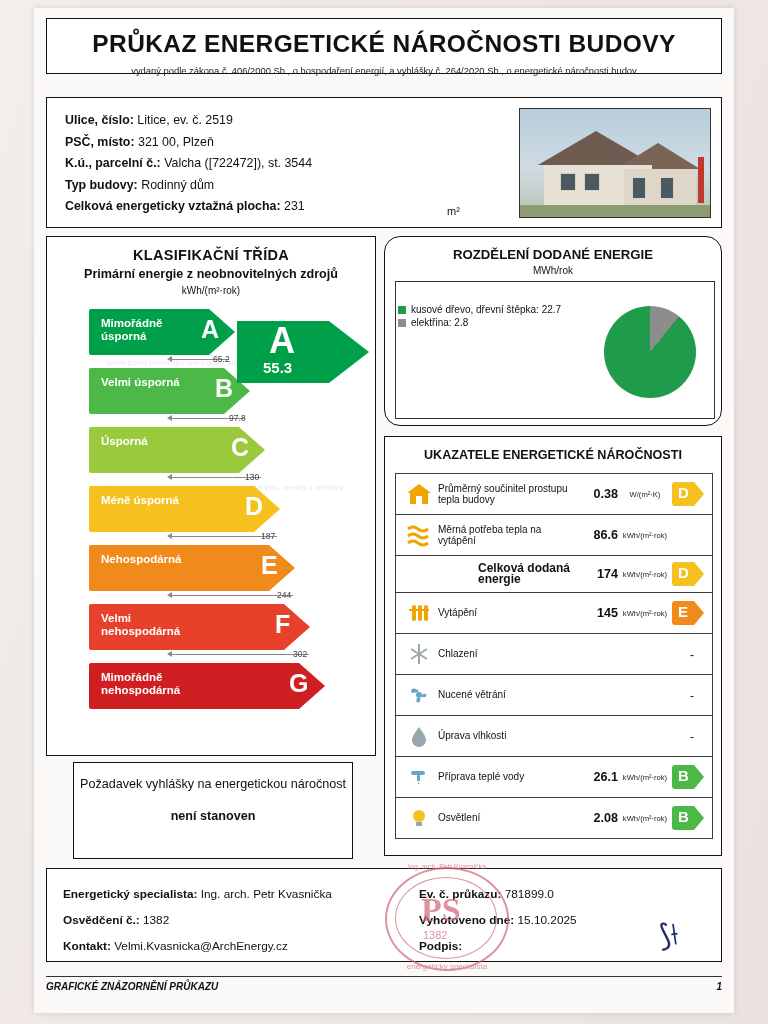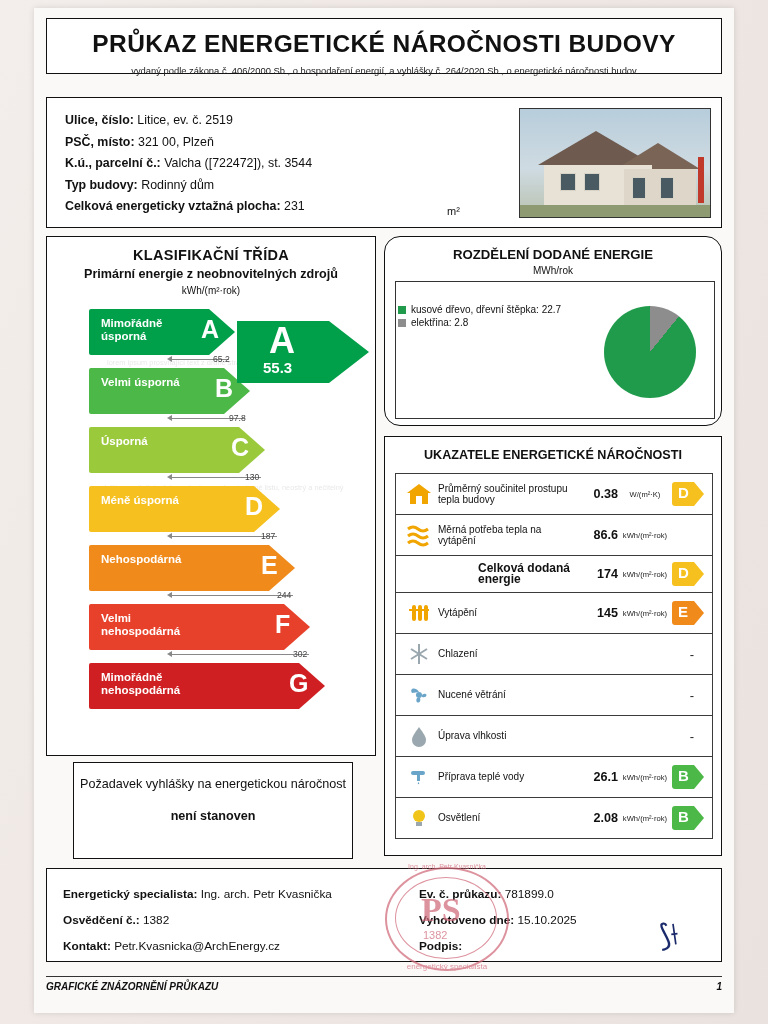--- a/index.html
+++ b/index.html
@@ -458,21 +458,21 @@
       <div>
         <span class="b">Energetický specialista:</span>
         <span>Ing. arch. Petr Kvasnička</span>
       </div>
       <div>
         <span class="b">Osvědčení č.:</span>
         <span>1382</span>
       </div>
       <div>
         <span class="b">Kontakt:</span>
-        <span>Petr.Kvasnicka@ArchEnergy.cz</span>
+        <span>Velmi.Kvasnicka@ArchEnergy.cz</span>
       </div>
     </div>
     <div class="r">
       <div>
         <span class="b">Ev. č. průkazu:</span>
         <span>781899.0</span>
       </div>
       <div>
         <span class="b">Vyhotoveno dne:</span>
         <span>15.10.2025</span>

